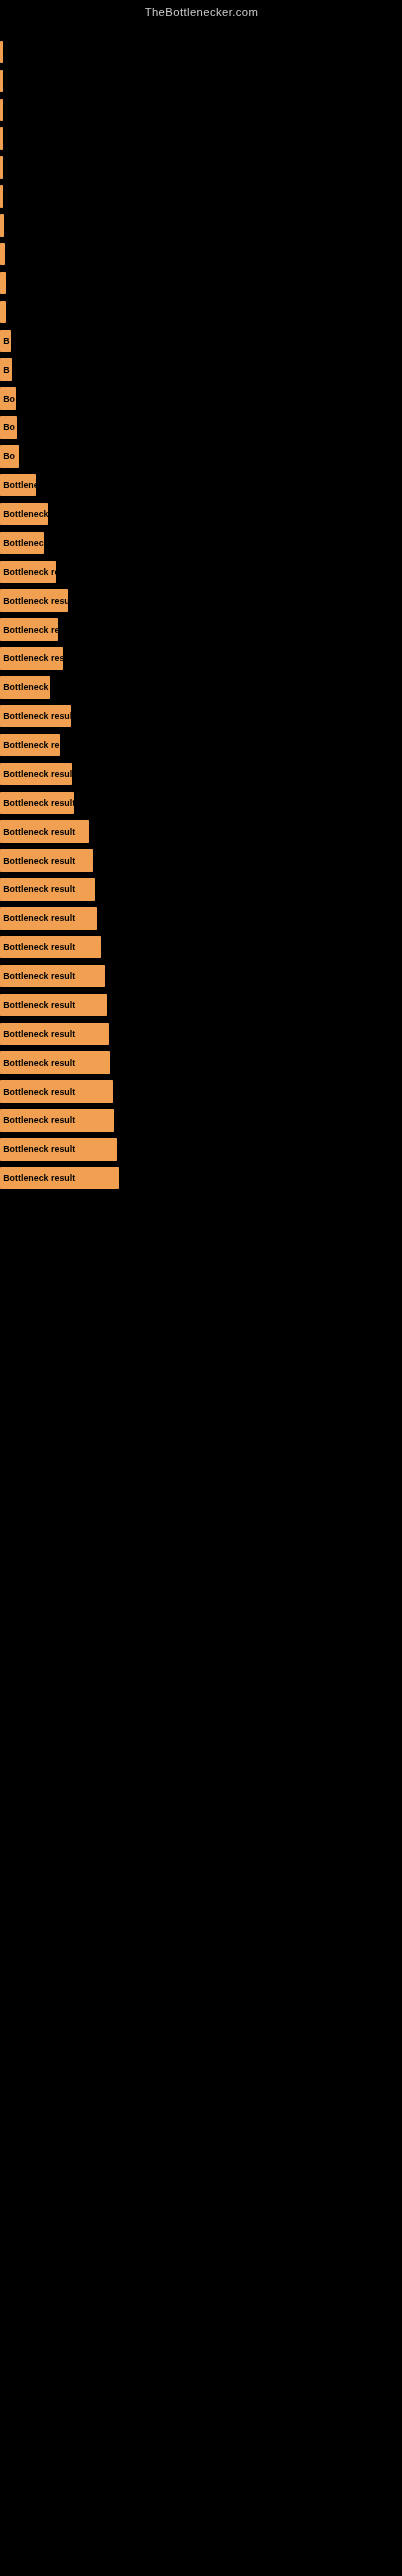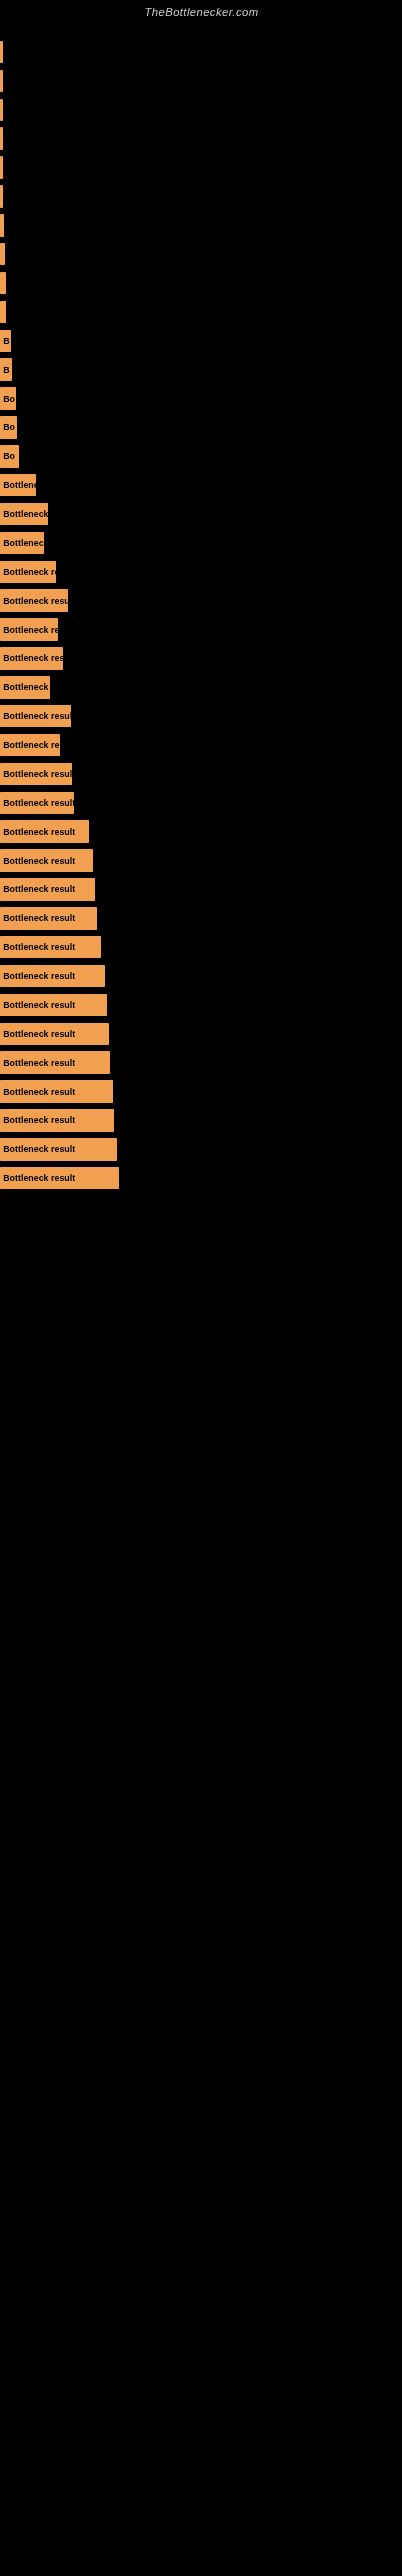--- a/index.html
+++ b/index.html
@@ -9,21 +9,20 @@
       min-height: 2576px;
       font-family: Arial, sans-serif;
       position: relative;
     }
     .site-title {
       color: #ccc;
       font-size: 11.3px;
       text-align: center;
       padding: 6.4px 0 3.2px 0;
       letter-spacing: 0.4px;
-      font-style: italic;
     }
     .bars-container {
       padding-top: 16px;
       display: flex;
       flex-direction: column;
       gap: 0px;
     }
     .bar-row {
       display: flex;
       align-items: center;

